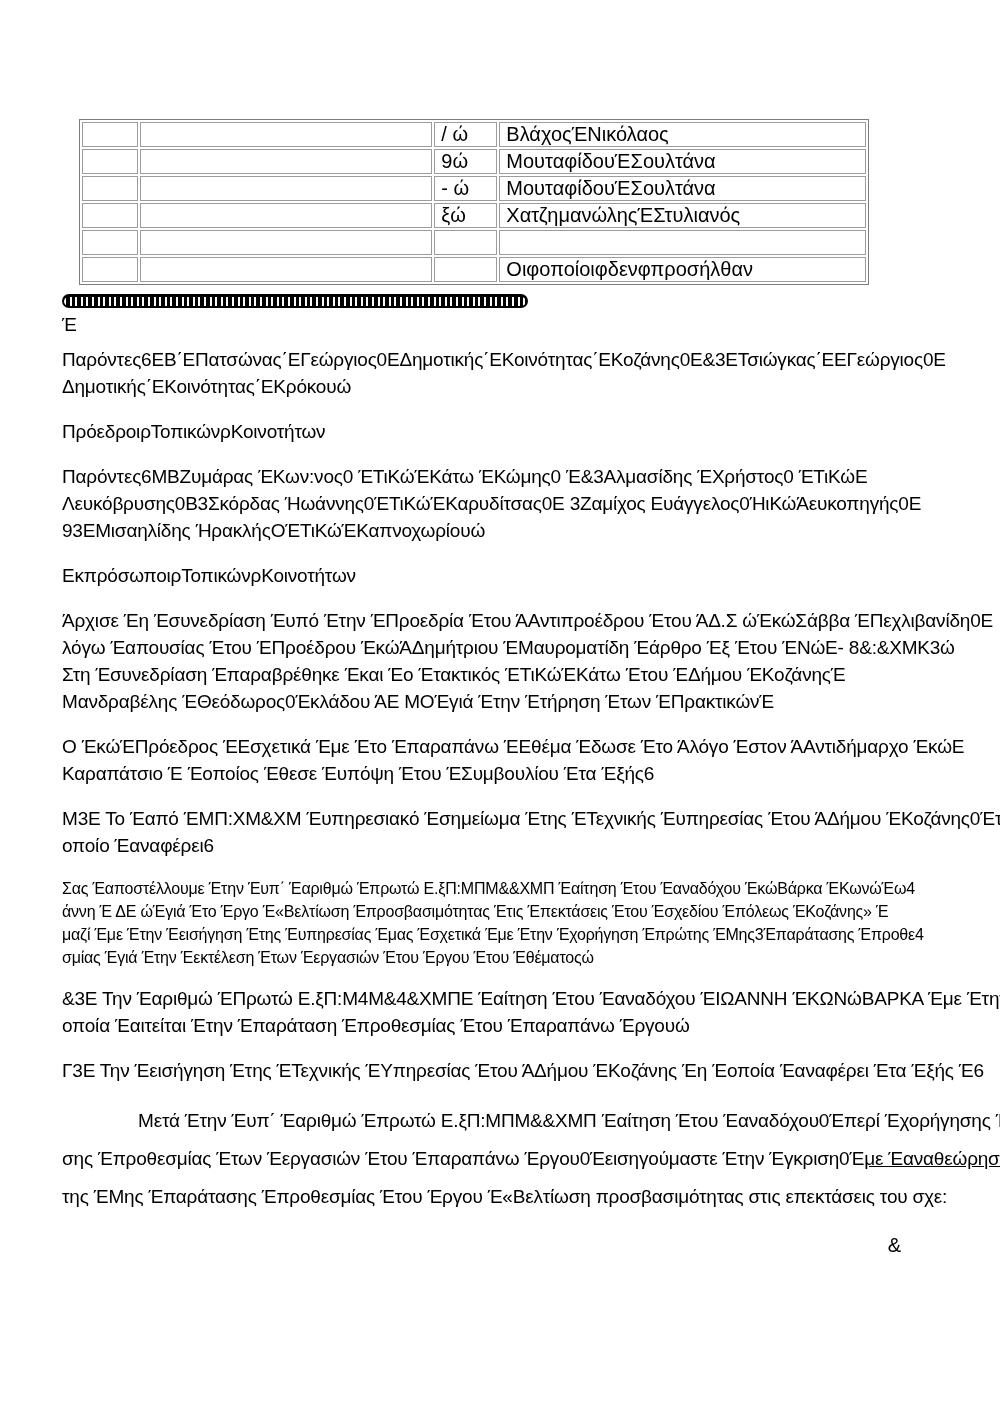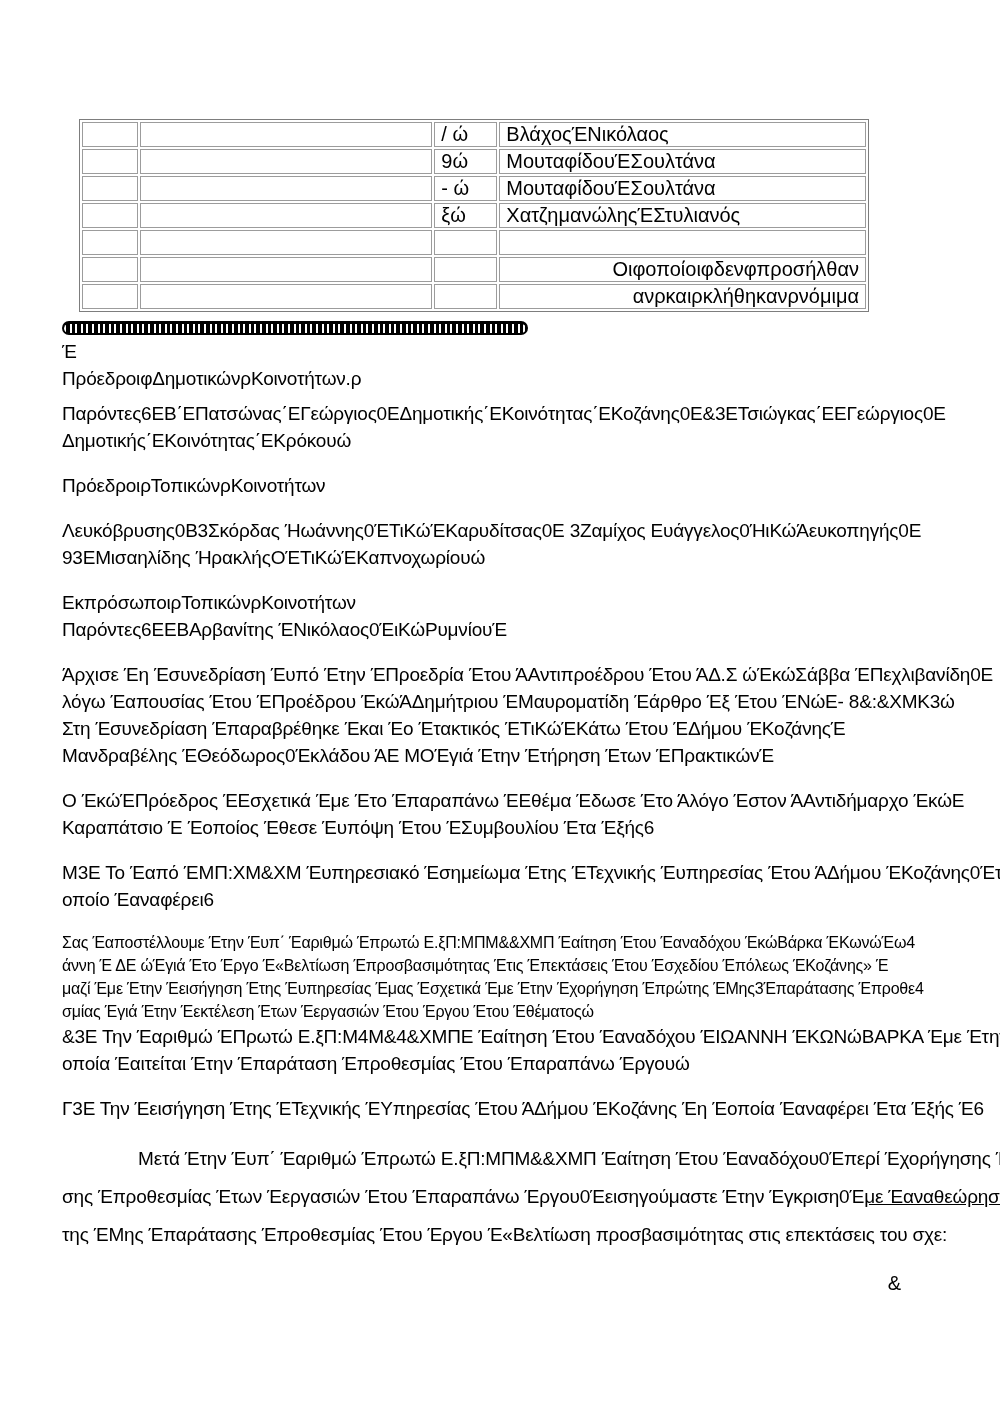--- a/index.html
+++ b/index.html
@@ -12,33 +12,33 @@
   table.att{
     border-collapse:separate;border-spacing:2px;
     border:1px solid #7d7d7d;margin-left:17px;margin-bottom:9px;
     table-layout:fixed;width:790px;
   }
   table.att td{
     border:1px solid #9c9c9c;height:23px;vertical-align:middle;
     font-size:20px;padding:0 6px;overflow:hidden;white-space:nowrap;
   }
   td.c-num{text-align:left;}
-  td.c-center{text-align:right;}
+  td.c-center{text-align:left;}
   
   .sepbar{
     width:466px;height:14px;border-radius:7px;box-sizing:border-box;
     padding:2.5px 2px;
     background:repeating-linear-gradient(90deg,#ffffff 0 2px,transparent 2px 5.6px) content-box, #000;
     margin:0 0 3px 0;
   }
   .line{font-size:19px;line-height:27px;letter-spacing:-0.2px;white-space:nowrap;}
   .para{margin:0 0 18px 0;}
   .tight{margin:0;}
   .small .line{font-size:16px;line-height:23px;}
-  .small{margin-bottom:0;}
+  .small{margin-bottom:16px;}
   .wide .line{line-height:38px;}
   .indent{text-indent:76px;}
   .u{text-decoration:underline;}
   .pagenum{font-size:20px;text-align:right;padding-right:63px;margin-top:4px;}
 </style>
 </head>
 <body>
 
 <div class="page">
 
@@ -79,53 +79,46 @@
       <td></td>
       <td class="c-num"></td>
       <td></td>
     </tr>
     <tr>
       <td></td>
       <td></td>
       <td class="c-num"></td>
       <td class="c-center">Οιφοποίοιφδενφπροσήλθαν</td>
     </tr>
-    <tr>
-      <td></td>
-      <td></td>
-      <td class="c-num"></td>
-      <td class="c-center">ανρκαιρκλήθηκανρνόμιμα</td>
-    </tr>
   </tbody>
     </table>
 
   <div class="sepbar"></div>
 
   <div class="para tight">
     <div class="line">Έ</div>
-    <div class="line">ΠρόεδροιφΔημοτικώνρΚοινοτήτων.ρ</div>
   </div>
 
   <div class="para" style="margin-top:8px">
     <div class="line">Παρόντες6ΕΒ΄ΕΠατσώνας΄ΕΓεώργιος0ΕΔημοτικής΄ΕΚοινότητας΄ΕΚοζάνης0Ε&amp;3ΕΤσιώγκας΄ΕΕΓεώργιος0Ε</div>
     <div class="line">Δημοτικής΄ΕΚοινότητας΄ΕΚρόκουώ</div>
   </div>
 
   <div class="para">
     <div class="line">ΠρόεδροιρΤοπικώνρΚοινοτήτων</div>
   </div>
 
   <div class="para">
+    <div class="line">Παρόντες6ΜΒΖυμάρας ΈΚων:νος0 ΈΤιΚώΈΚάτω ΈΚώμης0 Έ&amp;3Αλμασίδης ΈΧρήστος0 ΈΤιΚώΕ</div>
     <div class="line">Λευκόβρυσης0Β3Σκόρδας Ήωάννης0ΈΤιΚώΈΚαρυδίτσας0Ε 3Ζαμίχος Ευάγγελος0ΉιΚώΆευκοπηγής0Ε</div>
     <div class="line">93ΕΜισαηλίδης ΉρακλήςΟΈΤιΚώΈΚαπνοχωρίουώ</div>
   </div>
 
   <div class="para">
     <div class="line">ΕκπρόσωποιρΤοπικώνρΚοινοτήτων</div>
-    <div class="line">Παρόντες6ΕΕΒΑρβανίτης ΈΝικόλαος0ΈιΚώΡυμνίουΈ</div>
   </div>
 
   <div class="para">
     <div class="line">Άρχισε Έη Έσυνεδρίαση Έυπό Έτην ΈΠροεδρία Έτου ΆΑντιπροέδρου Έτου ΆΔ.Σ ώΈκώΣάββα ΈΠεχλιβανίδη0Ε</div>
     <div class="line">λόγω Έαπουσίας Έτου ΈΠροέδρου ΈκώΆΔημήτριου ΈΜαυροματίδη Έάρθρο Έξ Έτου ΈΝώΕ- 8&amp;:&amp;ΧΜΚ3ώ</div>
     <div class="line">Στη Έσυνεδρίαση Έπαραβρέθηκε Έκαι Έο Έτακτικός ΈΤιΚώΈΚάτω Έτου ΈΔήμου ΈΚοζάνηςΈ</div>
     <div class="line">Μανδραβέλης ΈΘεόδωρος0Έκλάδου ΆΕ ΜΟΈγιά Έτην Έτήρηση Έτων ΈΠρακτικώνΈ</div>
   </div>
 
   <div class="para">

